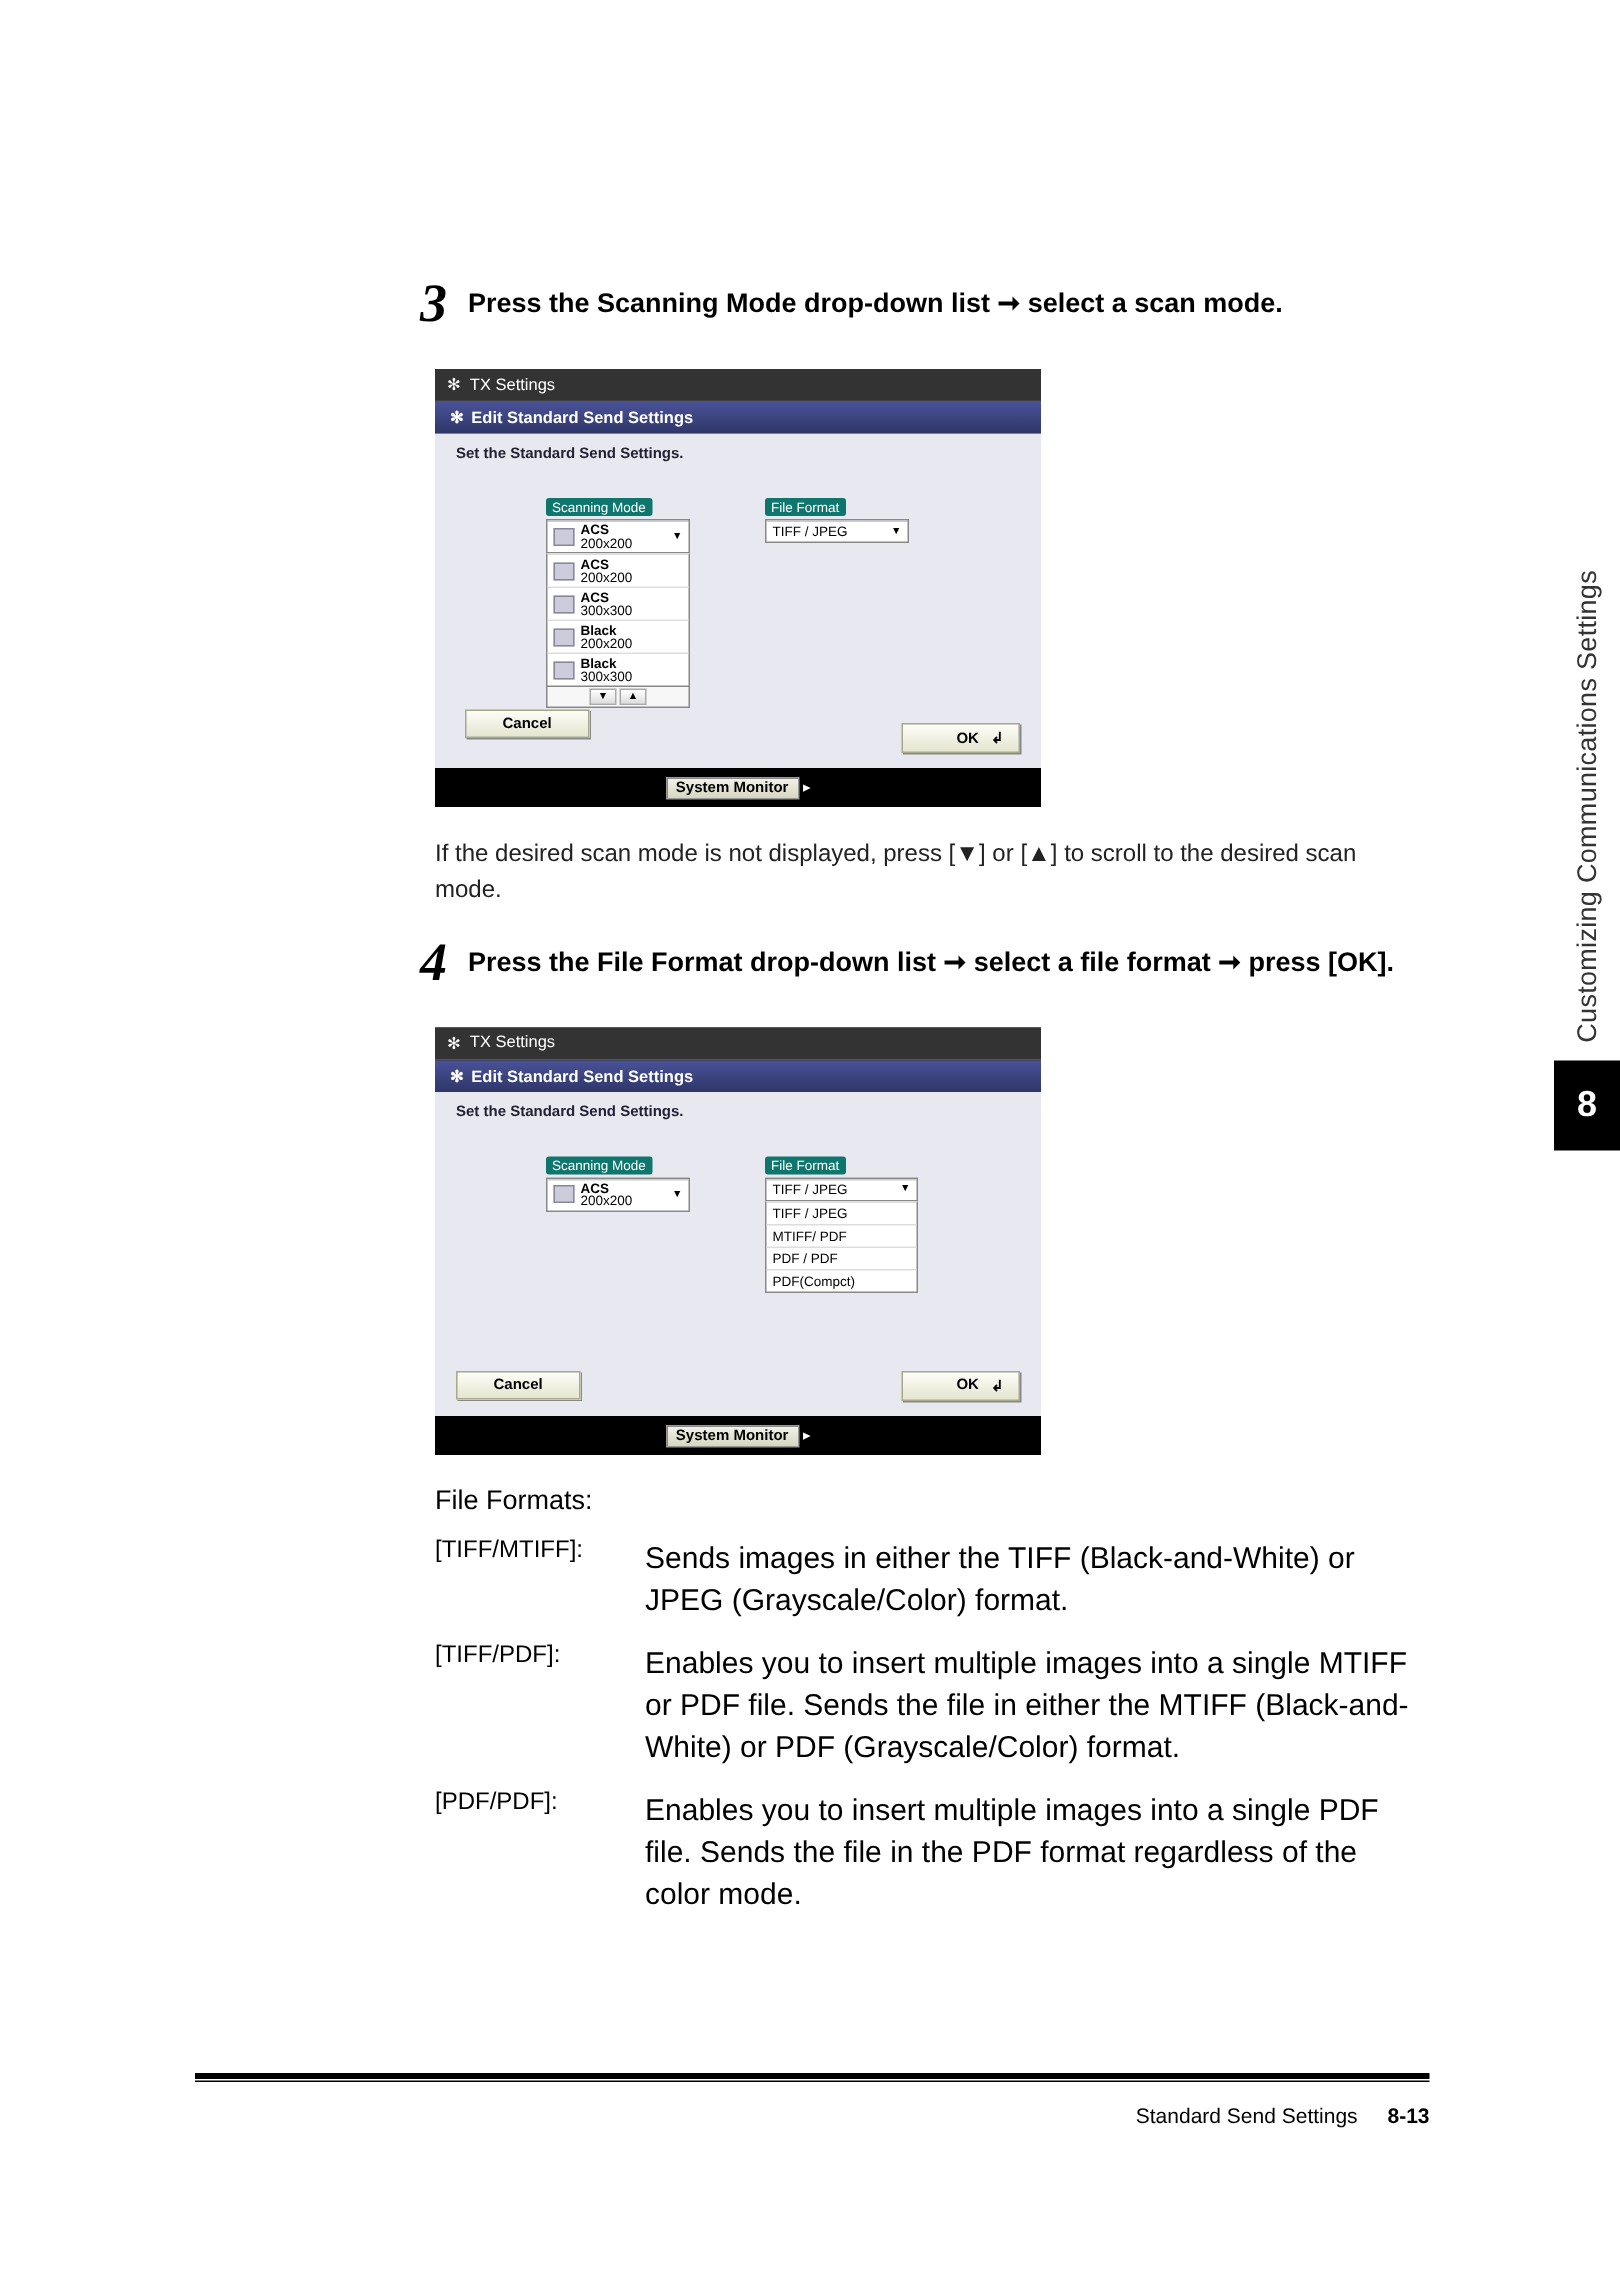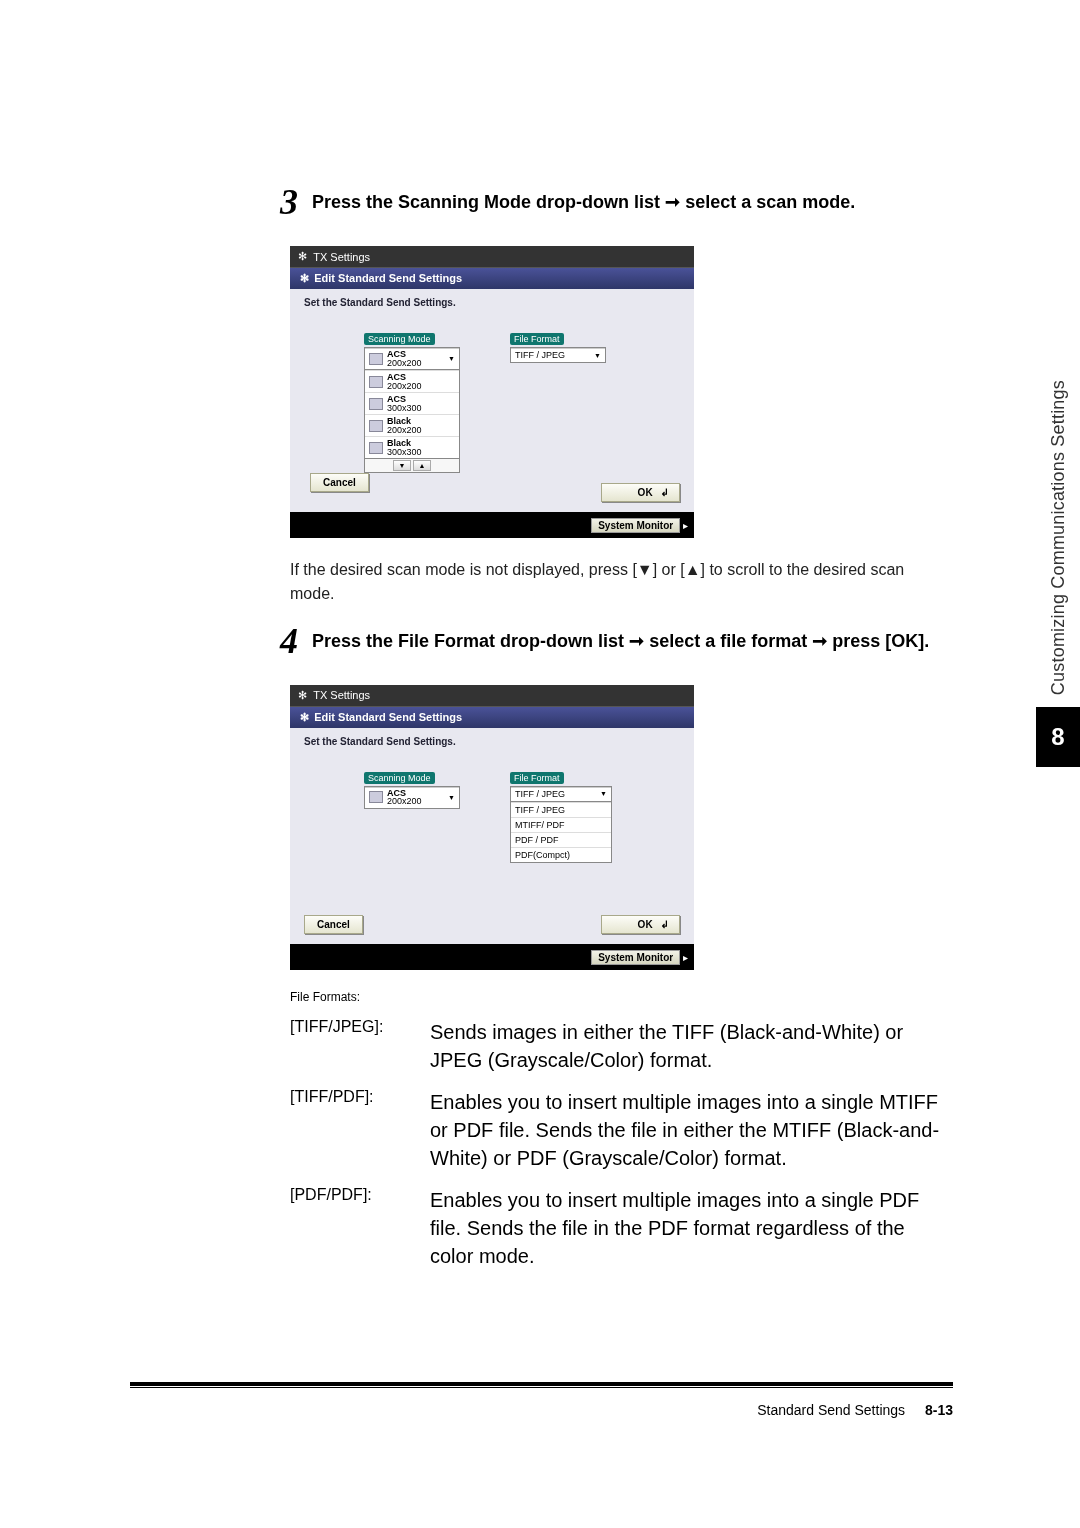--- a/index.html
+++ b/index.html
@@ -137,46 +137,46 @@
     display:flex;
     justify-content:space-between;
     margin-top: 36px;
     align-items:center;
   }
   .ui-btn {
     background:linear-gradient(#fdfdf8,#e5e5d0);
     border:1px solid #a8a88a;
     font-size:10px;
     font-weight:bold;
-    padding:3px 12px;
+    padding:3px 24px;
     box-shadow: 1px 1px 0 #888;
   }
   .ok-btn { display:flex; align-items:center; gap:8px; padding:3px 10px 3px 36px;}
   .ok-btn .ret { font-size:10px;}
   .ss-foot {
     background:#000;
     padding:3px 6px 5px 6px;
-    text-align:right;
+    text-align:center;
   }
   .sysmon {
     background:linear-gradient(#f2f2e8,#d6d6c0);
     border:1px solid #999;
     font-size:10px;
     font-weight:bold;
     padding:1px 6px;
     display:inline-block;
   }
   .body-text {
     font-size: 16px;
     line-height: 1.45;
     margin: 8px 0 14px 10px;
     color:#222;
   }
   .file-formats-heading {
-    font-size: 12px;
+    font-size: 18px;
     margin: 8px 0 14px 10px;
   }
   .format-table {
     margin-left: 10px;
   }
   .format-row {
     display:flex;
     margin-bottom: 14px;
   }
   .format-label {
@@ -362,21 +362,21 @@
           </div>
       </div>
     </div>
     <div class="ss-foot"><span class="sysmon">System Monitor</span><span style="color:#fff; font-size:10px;">&nbsp;▸</span></div>
   </div>
 
   <div class="file-formats-heading">File Formats:</div>
 
   <div class="format-table">
     <div class="format-row">
-      <div class="format-label">[TIFF/JPEG]:</div>
+      <div class="format-label">[TIFF/MTIFF]:</div>
       <div class="format-desc">Sends images in either the TIFF (Black-and-White) or JPEG (Grayscale/Color) format.</div>
     </div>
     <div class="format-row">
       <div class="format-label">[TIFF/PDF]:</div>
       <div class="format-desc">Enables you to insert multiple images into a single MTIFF or PDF file. Sends the file in either the MTIFF (Black-and-White) or PDF (Grayscale/Color) format.</div>
     </div>
     <div class="format-row">
       <div class="format-label">[PDF/PDF]:</div>
       <div class="format-desc">Enables you to insert multiple images into a single PDF file. Sends the file in the PDF format regardless of the color mode.</div>
     </div>

